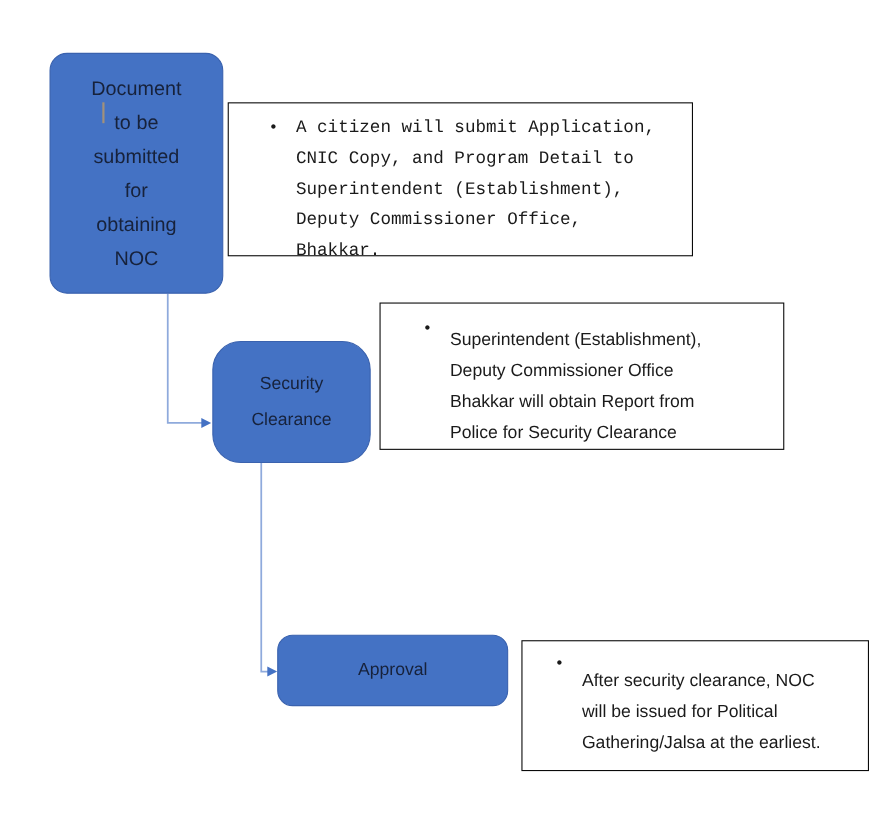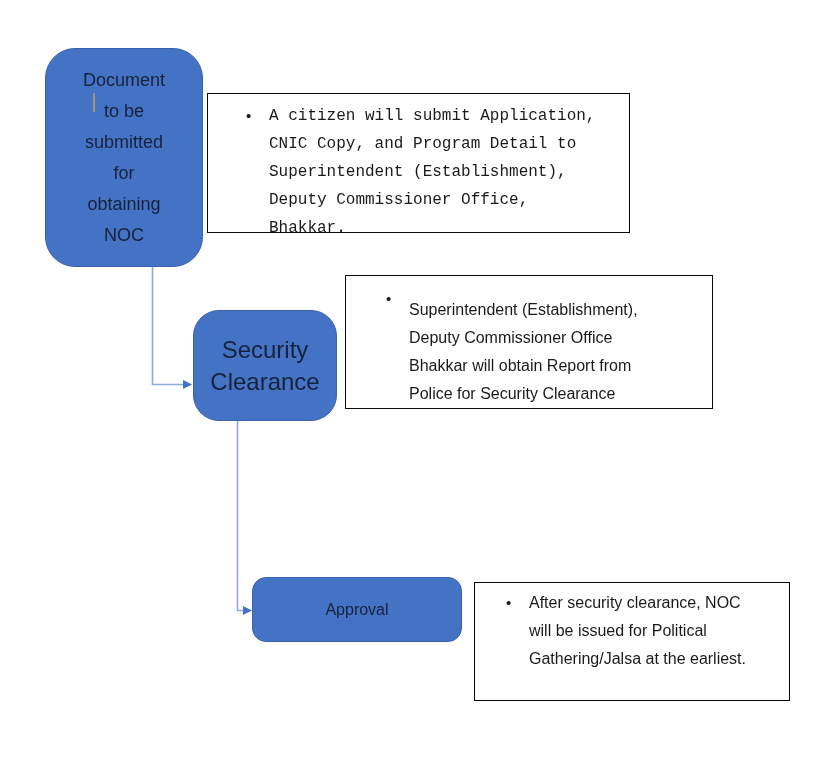--- a/index.html
+++ b/index.html
@@ -40,28 +40,28 @@
   .node {
     position: absolute;
     background: var(--node-fill);
     border: 1px solid var(--node-border);
     color: var(--node-text);
     display: flex; align-items: center; justify-content: center;
     text-align: center;
   }
   .node-documents {
     left: 45px; top: 48px; width: 158px; height: 219px;
-    border-radius: 30px;
+    border-radius: 16px;
     font-size: 18px; line-height: 31px;
   }
   .node-documents .node-label { width: 98px; display: inline-block; }
   .node-security {
     left: 193px; top: 310px; width: 144px; height: 111px;
     border-radius: 26px;
-    font-size: 24px; line-height: 32px;
+    font-size: 16px; line-height: 32px;
   }
   .node-security .node-label { width: 112px; display: inline-block; }
   .node-approval {
     left: 252px; top: 577px; width: 210px; height: 65px;
     border-radius: 14px;
     font-size: 16px;
   }
   .note {
     position: absolute;
     background: #fff;
@@ -72,21 +72,21 @@
   }
   .note .bullet {
     flex: 0 0 auto; width: 23px;
     font-size: 15px;
   }
   .note-documents { left: 207px; top: 93px; width: 423px; height: 140px; padding: 8px 10px 0 38px; }
   .note-documents .note-text { width: 332px; font-family: Liberation Mono, monospace; }
   .note-security { left: 345px; top: 275px; width: 368px; height: 134px; padding: 9px 10px 0 40px; }
   .note-security .note-text { width: 266px; margin-top: 11px; }
   .note-approval { left: 474px; top: 582px; width: 316px; height: 119px; padding: 6px 8px 0 31px; }
-  .note-approval .note-text { width: 236px; }
+  .note-approval .note-text { width: 236px; margin-top: 17px; }
   .caret-artifact {
     position: absolute;
     left: 93px; top: 93px;
     width: 1.5px; height: 19px;
     background: #A2917B;
   }
 </style>
 </head>
 <body>
 

